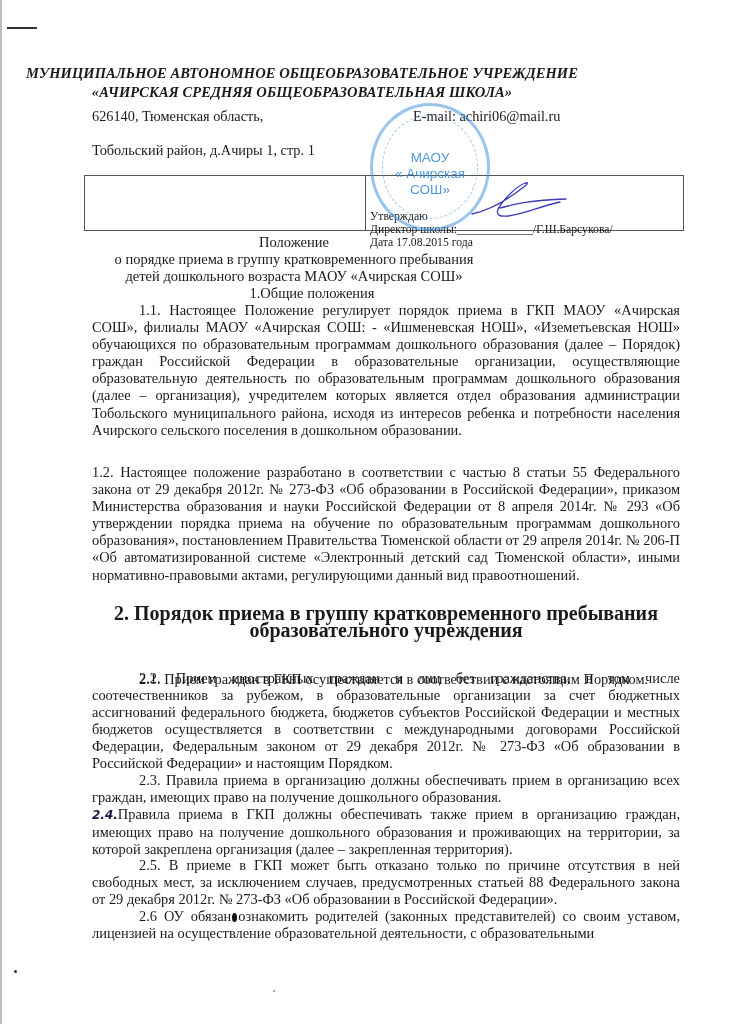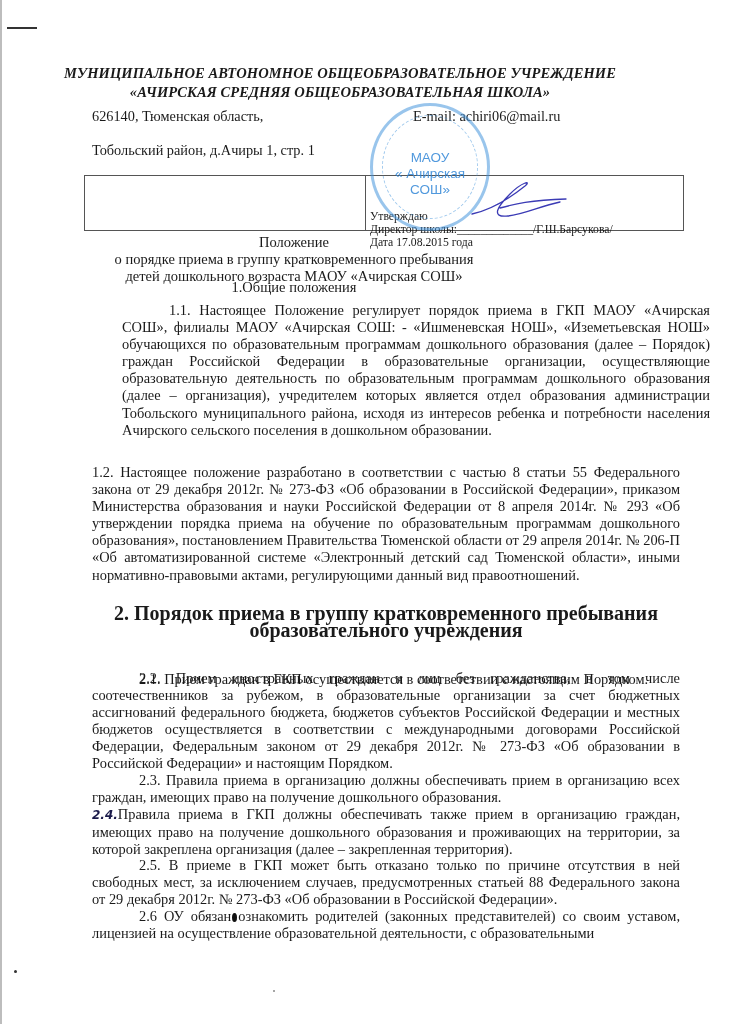--- a/index.html
+++ b/index.html
@@ -9,21 +9,21 @@
     font-family: "Liberation Serif", "DejaVu Serif", serif;
     color: #1a1a1a;
     position: relative;
   }
   .page { position: absolute; left: 0; top: 0; width: 730px; height: 1024px; }
   .left-edge { position: absolute; left: 0; top: 0; width: 2px; height: 1024px; background: #bdbdbd; }
   .dash-mark { position: absolute; left: 7px; top: 27px; width: 30px; height: 2px; background: #333; }
 
   .org-title {
     position: absolute; left: 0; width: 604px; text-align: center;
-    font-style: italic; font-weight: bold; font-size: 14.5px; letter-spacing: 0.1px; margin-left: 38px;
+    font-style: italic; font-weight: bold; font-size: 14.5px; letter-spacing: 0.1px;
   }
   .org-title.l1 { top: 65px; }
   .org-title.l2 { top: 84px; }
 
   .addr { position: absolute; font-size: 14.3px; }
   .addr.a1 { left: 92px; top: 108px; }
   .addr.a2 { left: 92px; top: 142px; }
   .addr.email { left: 413px; top: 108px; }
 
   .approve-table {
@@ -56,29 +56,29 @@
 
   .signature { position: absolute; left: 470px; top: 178px; width: 100px; height: 45px; }
 
   .doc-title {
     position: absolute; left: 0; width: 588px; text-align: center;
     font-weight: normal; font-size: 14.5px;
   }
   .doc-title.t1 { top: 234px; }
   .doc-title.t2 { top: 251px; }
   .doc-title.t3 { top: 268px; }
-  .doc-title.t4 { top: 279px; }
+  .doc-title.t4 { top: 285px; padding-left: 18px; }
 
   .para {
     position: absolute; left: 92px; width: 588px;
     font-size: 14.4px; line-height: 17.1px;
     text-align: justify; text-align-last: left;
   }
   .indent { text-indent: 47px; }
-  .p11 { top: 302px; margin-left: 30px; }
+  .p11 { top: 302px; }
   .p12 { top: 464px; }
   .sec2 {
     position: absolute; left: 92px; width: 588px; top: 605px; text-align: center;
     font-weight: bold; font-size: 20px; line-height: 17px;
   }
   .p21 { top: 671px; }
   .p22 { top: 670px; }
   .p23 { top: 772px; }
   .p24 { top: 806px; }
   .p25 { top: 857px; }

